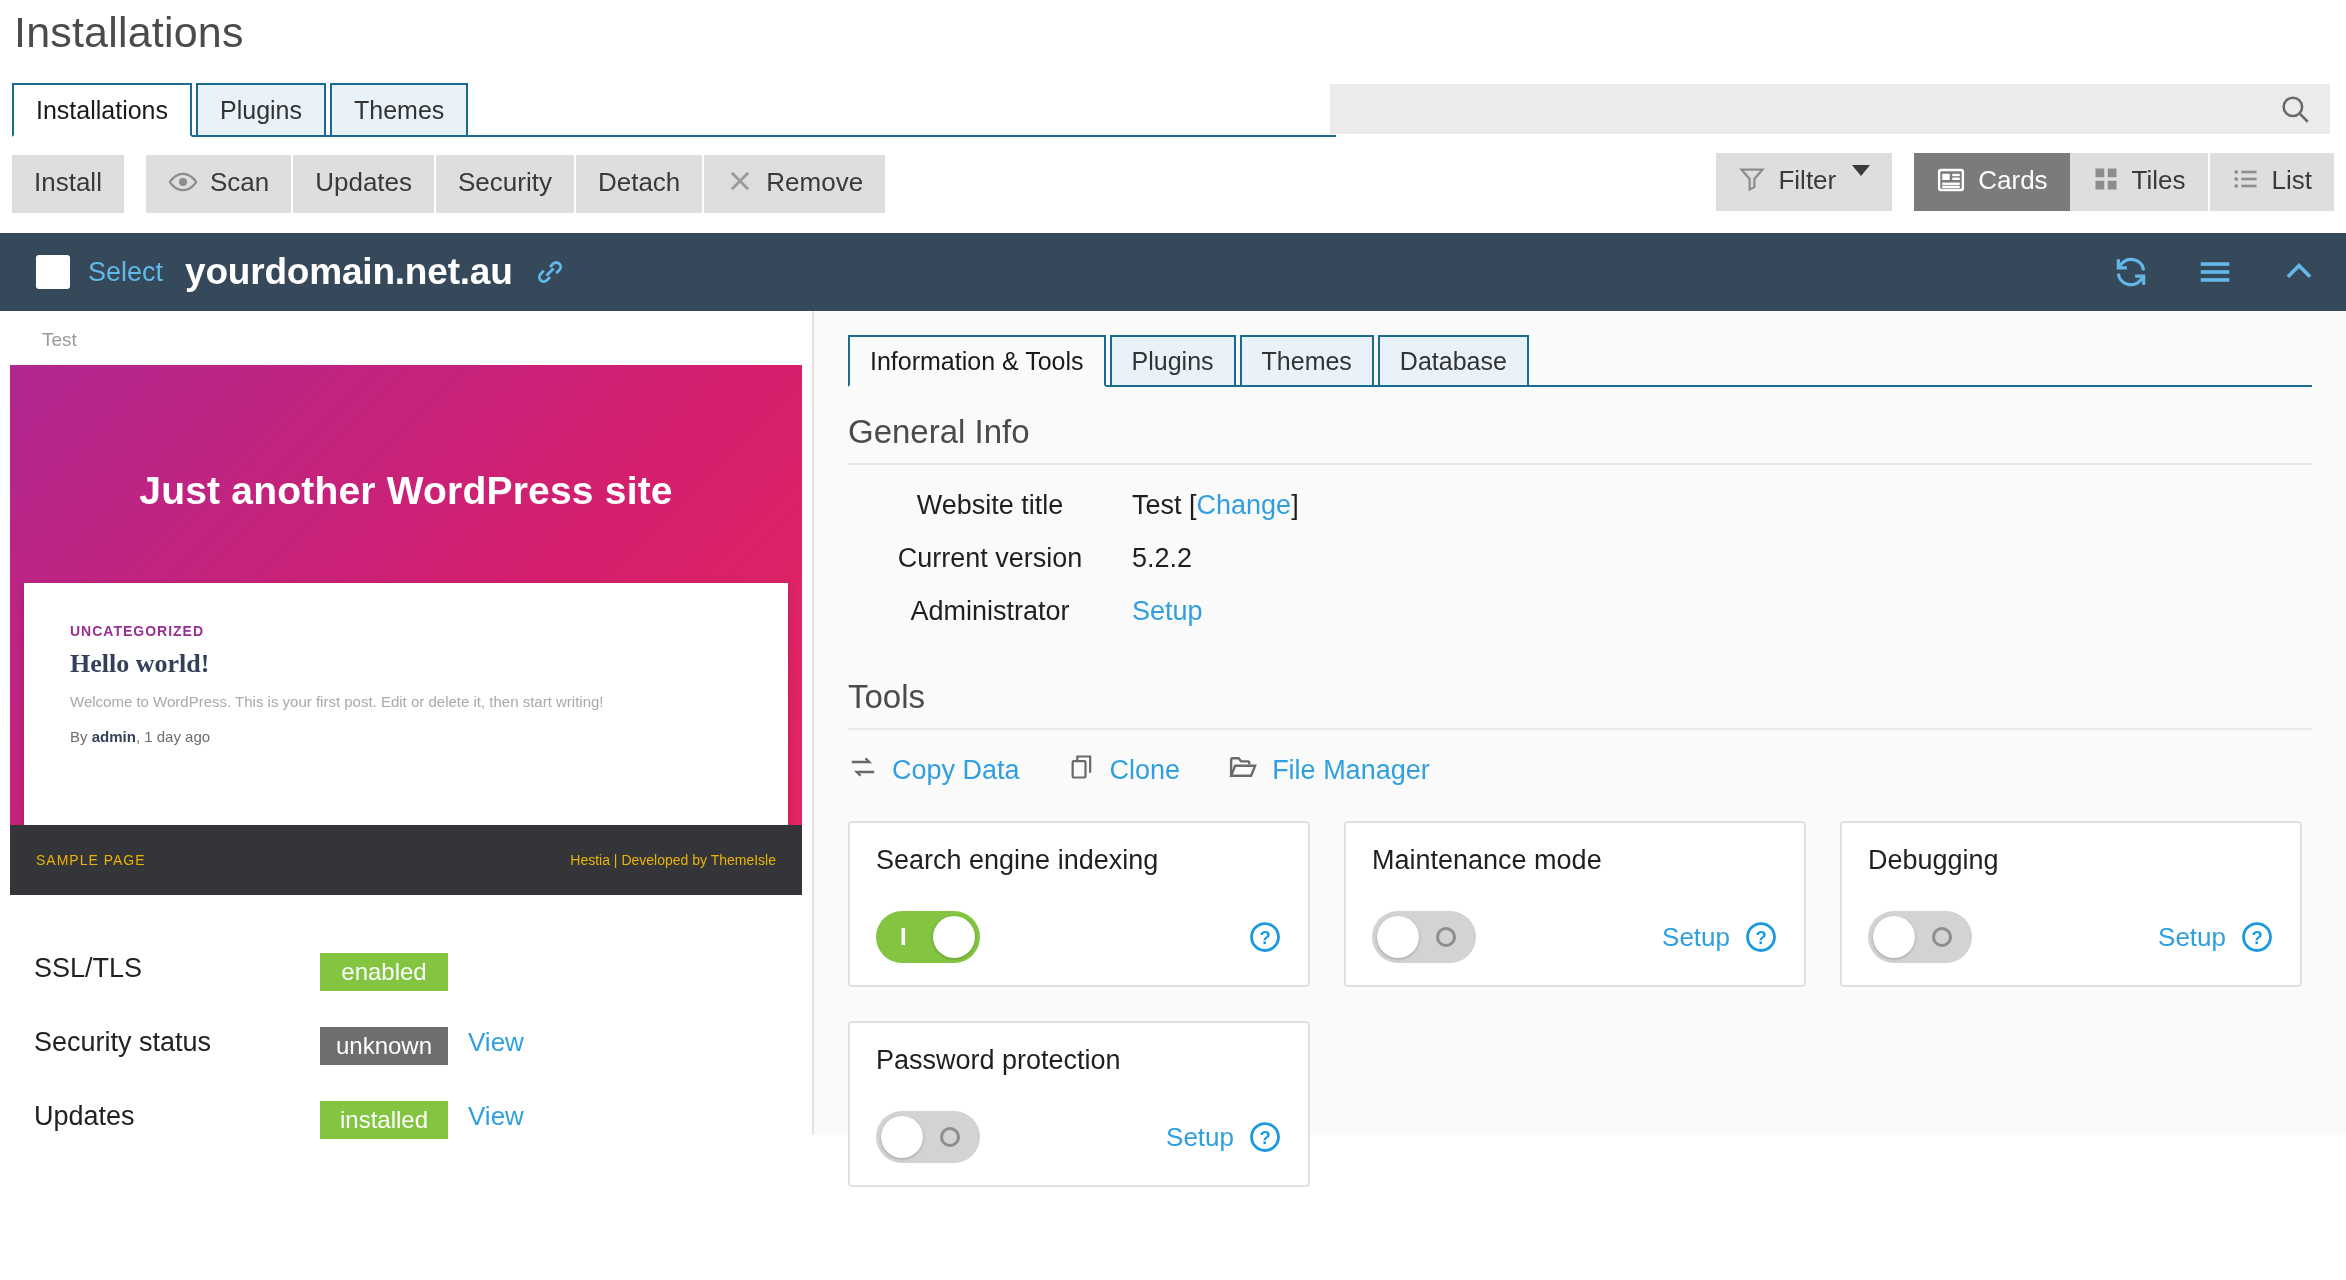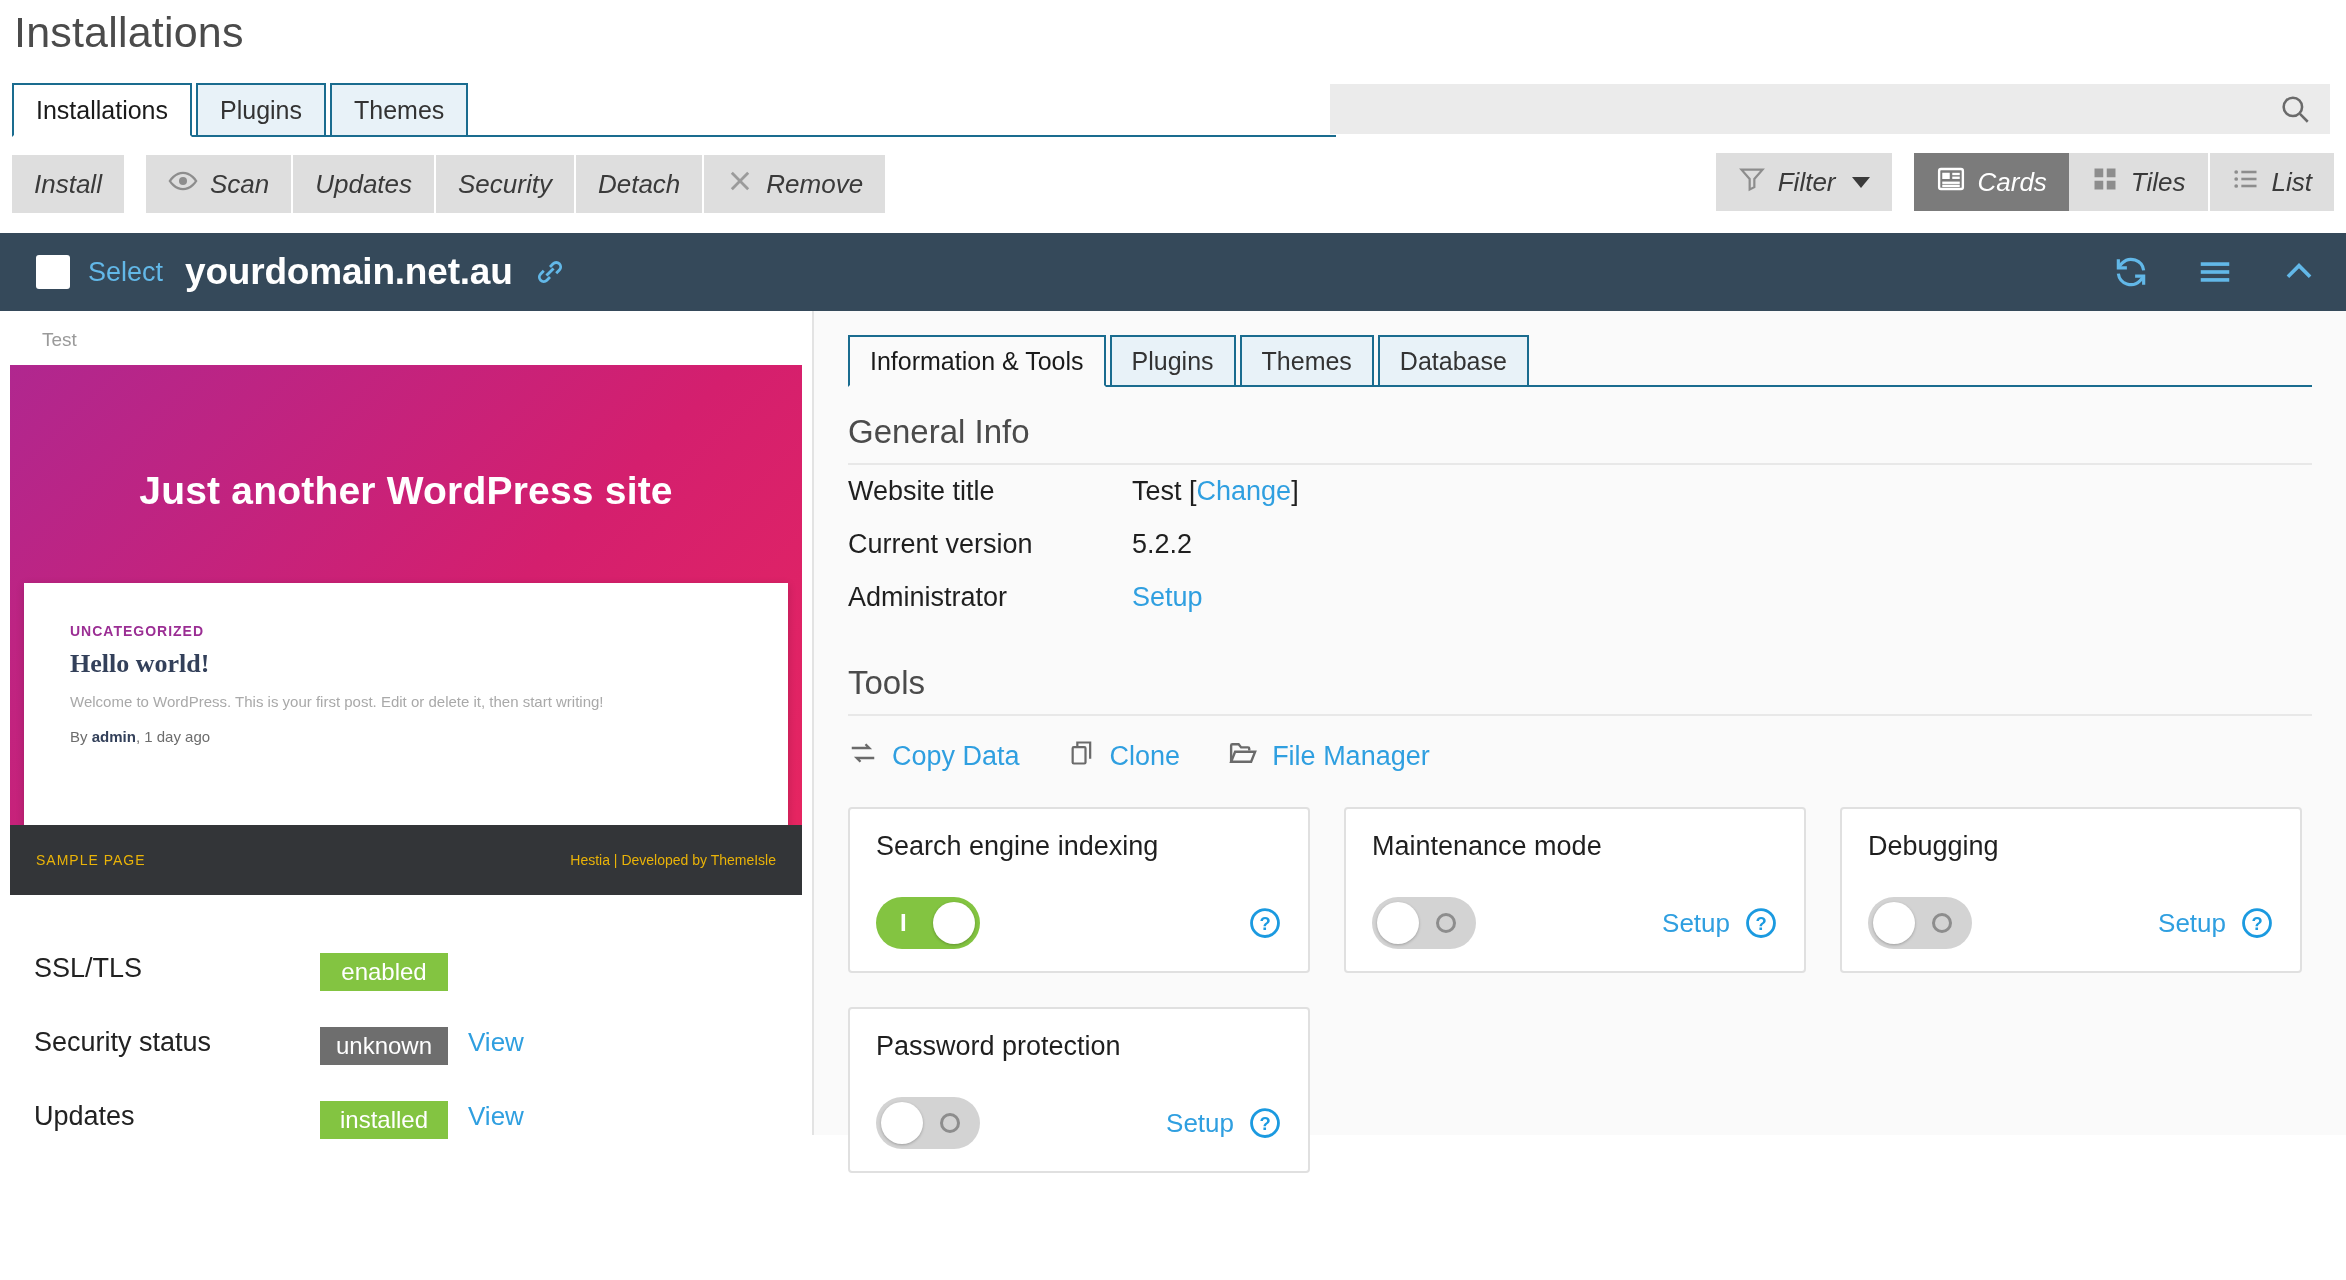--- a/index.html
+++ b/index.html
@@ -101,29 +101,27 @@
     height: 62px;
     padding: 0 12px;
     display: flex;
     align-items: center;
   }
   .btn {
     height: 58px;
     background: #dedede;
     border: 0;
     display: flex;
-    align-items: center;
     gap: 12px;
     padding: 12px 22px;
     font-size: 26px;
     color: #3a3a3a;
     font-family: "Liberation Sans", sans-serif;
     cursor: pointer;
     white-space: nowrap;
-    font-style: italic;
   }
   .btn + .btn { margin-left: 4px; }
   .btn-group { display: flex; margin-left: 22px; }
   .btn-group .btn { margin-left: 0; border-right: 2px solid #ffffff; }
   .btn-group .btn:last-child { border-right: 0; }
   .toolbar-right {
     position: absolute;
     right: 12px;
     top: 0;
     display: flex;
@@ -650,21 +648,21 @@
       <div class="itab">
         <span>Themes</span>
       </div>
       <div class="itab">
         <span>Database</span>
       </div>
     </div>
 
     <div class="section-h">General Info</div>
 
-    <div style="">
+    <div style="padding-top:14px;text-align:center;">
       <div class="info-row">
         <div class="info-key">Website title</div>
         <div class="info-val">
           <span>Test</span><span> [</span><span class="lnk">Change</span><span>]</span>
         </div>
       </div>
       <div class="info-row">
         <div class="info-key">Current version</div>
         <div class="info-val">5.2.2</div>
       </div>

